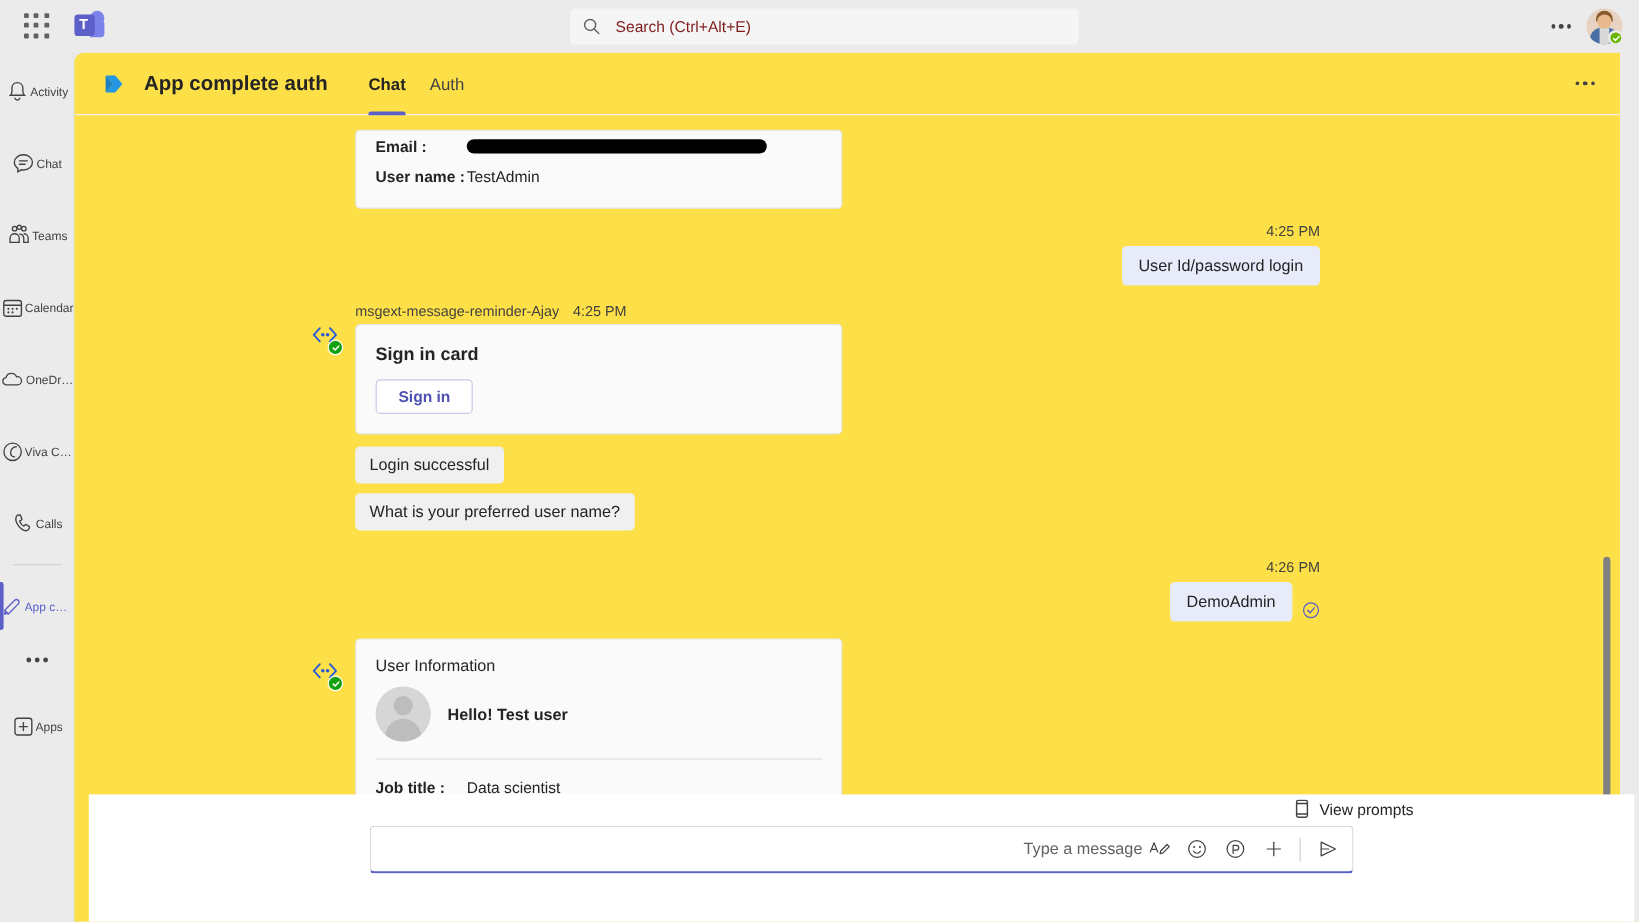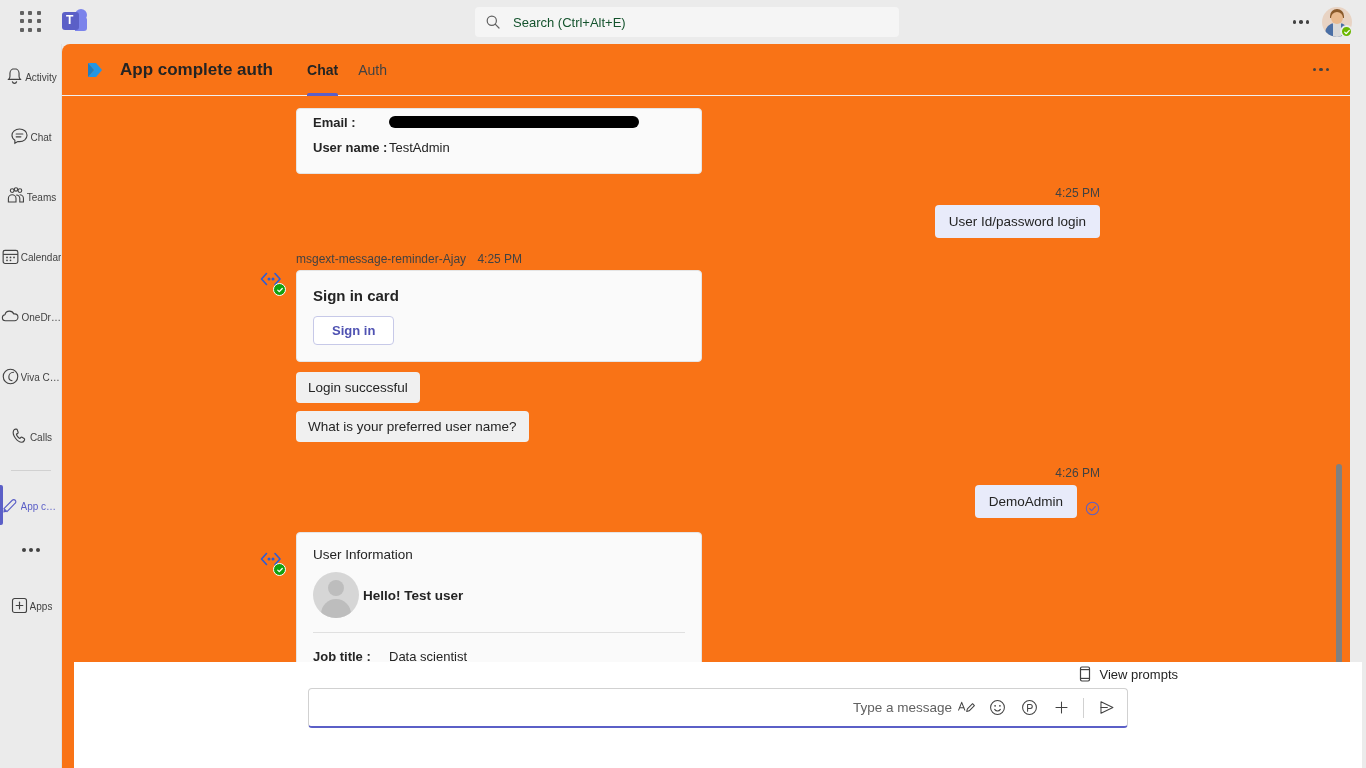--- a/index.html
+++ b/index.html
@@ -28,21 +28,21 @@
   .tl-a::after { content: "T"; position: absolute; left: 4px; top: 1px; color: #fff; font-size: 12px; font-weight: bold; font-family: "Liberation Sans", sans-serif; }
   .tl-b { position: absolute; left: 13px; top: 0px; width: 12px; height: 12px; border-radius: 50%; background: #7b83eb; }
   .tl-c { position: absolute; left: 13px; top: 8px; width: 12px; height: 14px; border-radius: 0 3px 3px 0; background: #7b83eb; }
 
   .searchwrap { flex: 1; display: flex; justify-content: center; }
   .searchbox {
     width: 424px; height: 30px; background: #f5f5f5; border-radius: 4px;
     display: flex; align-items: center; padding: 0 10px; cursor: text;
   }
   .searchbox .sicon { width: 16px; height: 16px; margin-right: 12px; flex: none; }
-  .searchbox .sph { font-size: 13px; color: #14532d; }
+  .searchbox .sph { font-size: 13px; color: #7f1d1d; }
 
   .top-right { display: flex; align-items: center; gap: 6px; margin-right: 14px; }
   .dots-btn {
     width: 30px; height: 30px; display: flex; align-items: center; justify-content: center;
     gap: 3px; cursor: pointer;
   }
   .dots-btn i { width: 3.5px; height: 3.5px; border-radius: 50%; background: #424242; display:block; }
   .avatar-wrap { position: relative; width: 30px; height: 30px; cursor: pointer; }
   .avatar-img {
     width: 30px; height: 30px; border-radius: 50%; overflow: hidden; background: #e8d3c3;
@@ -80,21 +80,21 @@
     content: ""; position: absolute; left: 0; top: 8px; width: 3px; height: 40px;
     background: #5b5fc7; border-radius: 0 2px 2px 0;
   }
   .rail-sep { width: 40px; height: 1px; background: #d1d1d1; margin: 6px 0 2px 0; }
   .rail-more { width: 62px; height: 34px; display:flex; align-items:center; justify-content:center; gap:3px; cursor:pointer; }
   .rail-more i { width: 4px; height: 4px; border-radius: 50%; background: #424242; display:block; }
 
   
   .surface {
     position: absolute; left: 62px; top: 44px; width: 1288px; height: 724px;
-    background: #f97316; border-radius: 8px 0 0 0;
+    background: #fde047; border-radius: 8px 0 0 0;
   }
   .app-header {
     position: relative; height: 52px; display: flex; align-items: center;
     padding: 0 14px 0 22px; border-bottom: 1px solid #f0f0f0;
   }
   .app-icon { width: 22px; height: 22px; position: relative; flex: none; }
   .app-title {
     font-size: 17px; font-weight: bold; color: #242424; margin-left: 14px; white-space: nowrap;
   }
   .app-tabs { display: flex; align-items: flex-end; height: 52px; margin-left: 24px; }
@@ -157,21 +157,21 @@
   .sent-check { width: 15px; height: 15px; margin-bottom: 2px; }
 
   .signin-card-title { font-size: 15px; font-weight: bold; color: #242424; }
   .signin-btn {
     margin-top: 12px; display: inline-block; border: 1px solid #c7c9e8;
     border-radius: 4px; padding: 6px 18px; background: #fff;
     color: #4f52b2; font-size: 13px; font-weight: bold; cursor: pointer;
   }
 
   .ui-title { font-size: 13.5px; color: #242424; }
-  .ui-hero { display: flex; align-items: center; gap: 4px; margin-top: 10px; }
+  .ui-hero { display: flex; align-items: center; gap: 14px; margin-top: 10px; }
   .ui-photo {
     width: 46px; height: 46px; border-radius: 50%; background: #d6d6d6;
     position: relative; overflow: hidden; flex: none;
   }
   .ui-photo .head { position: absolute; left: 15px; top: 8px; width: 16px; height: 16px; border-radius: 50%; background: #bdbdbd; }
   .ui-photo .body { position: absolute; left: 8px; top: 27px; width: 30px; height: 22px; border-radius: 15px 15px 0 0; background: #bdbdbd; }
   .ui-hello { font-size: 13.5px; font-weight: bold; color: #242424; }
   .ui-divider { height: 1px; background: #e0e0e0; margin: 14px 0 12px 0; }
 
   

